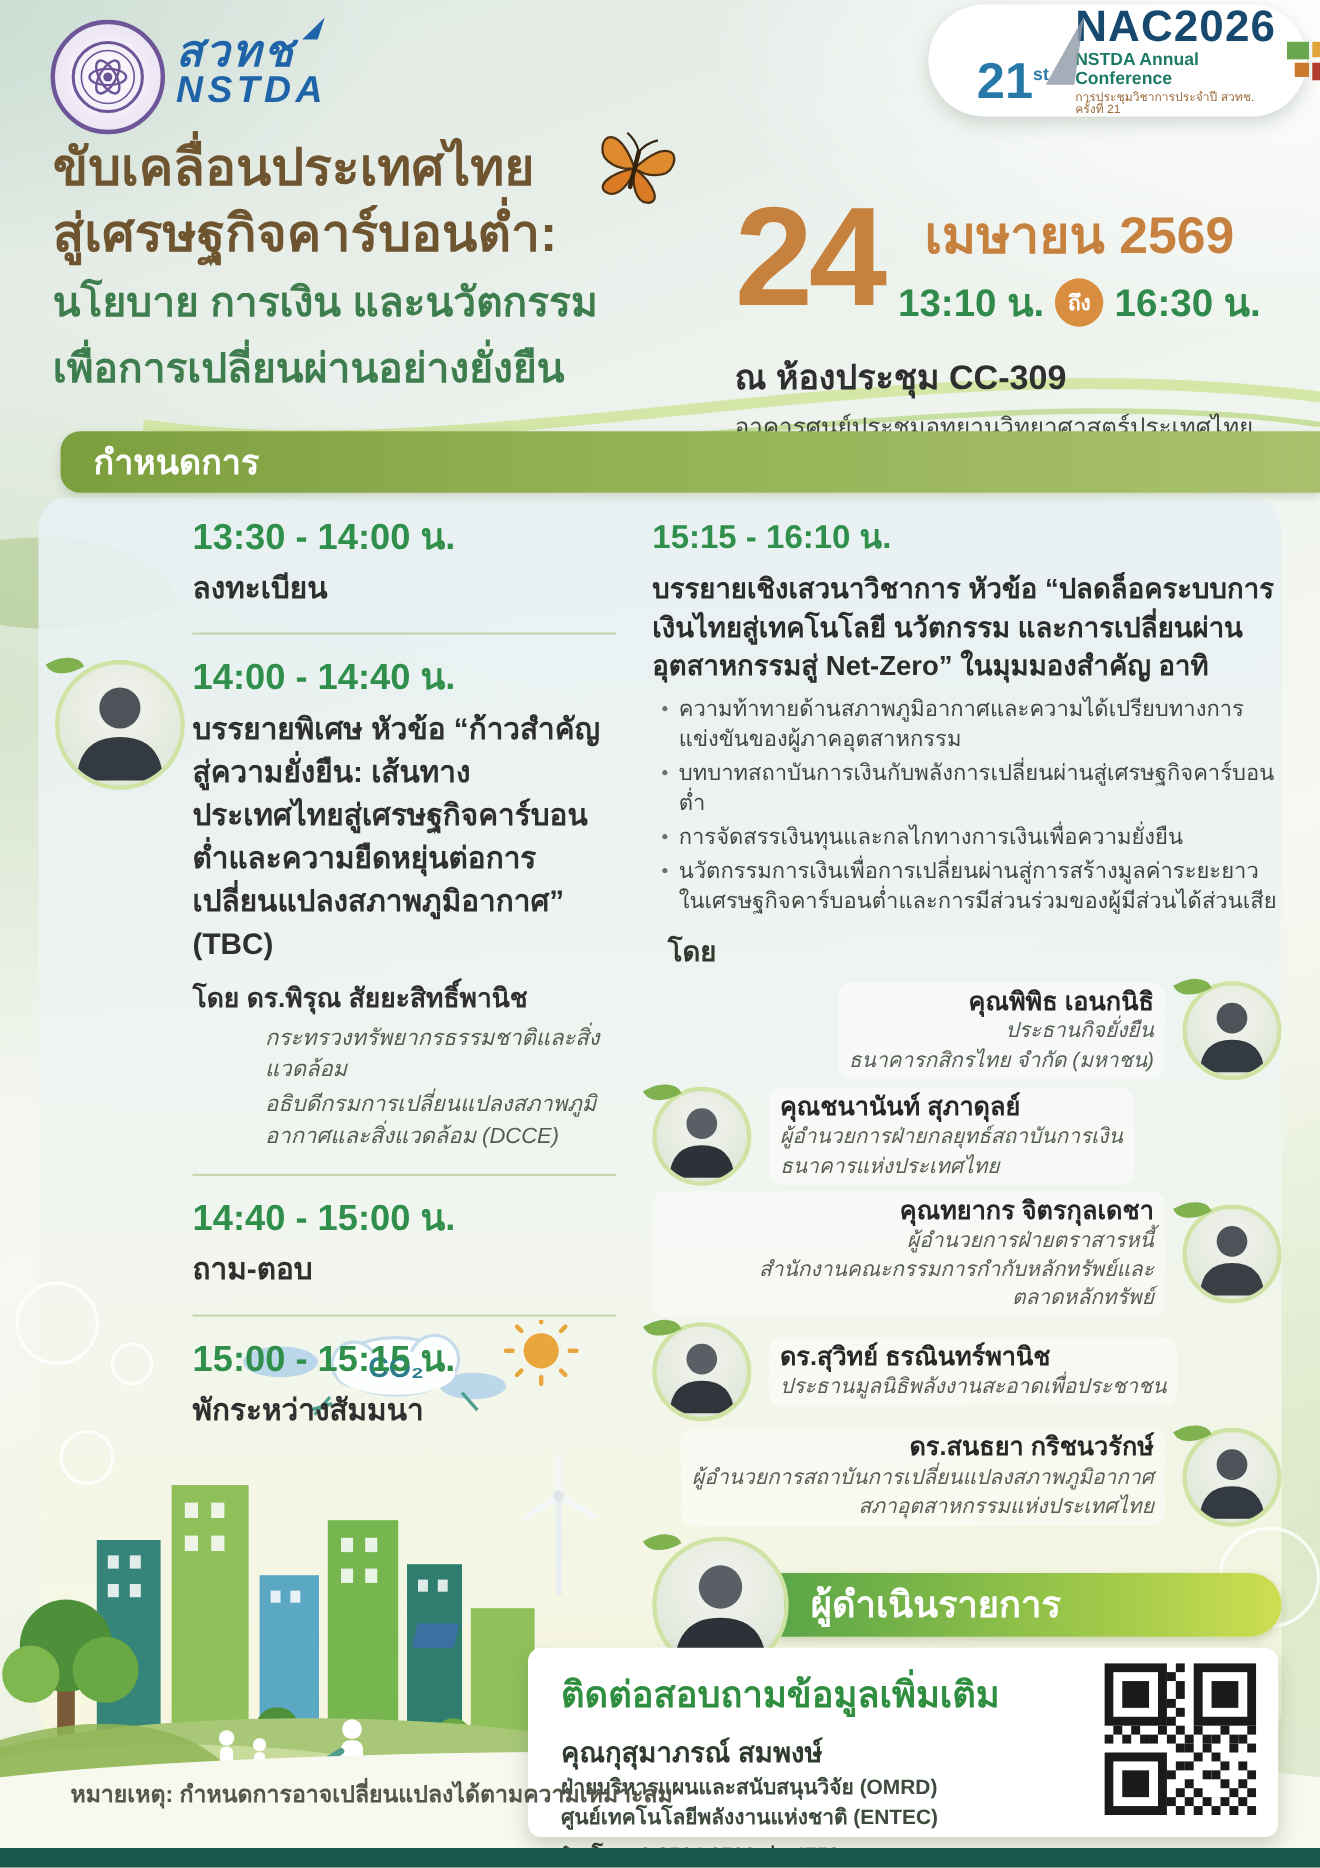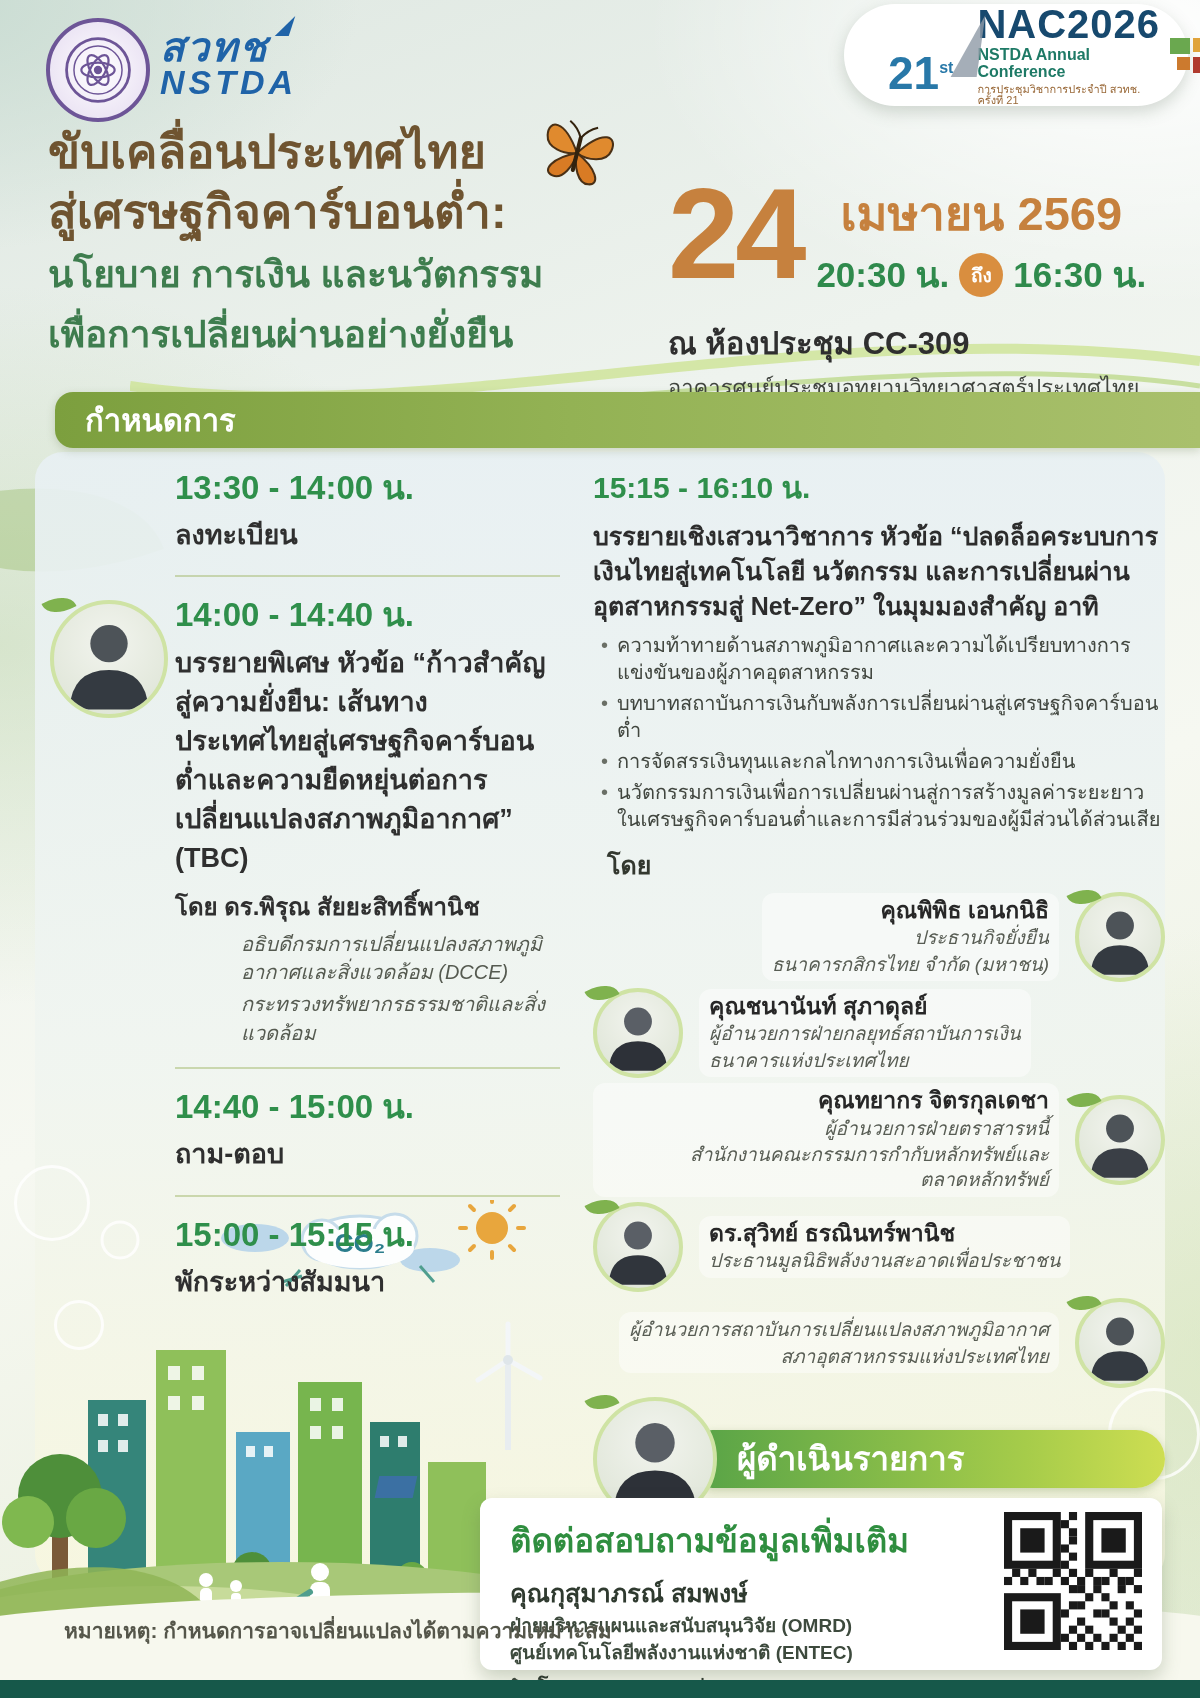--- a/index.html
+++ b/index.html
@@ -73,21 +73,21 @@
   .avatar{position:relative;border-radius:50%;background:radial-gradient(circle at 50% 35%,#f2f4ee,#dce3d4);
     border:4px solid #cfe3a4;box-sizing:border-box;flex:none;}
   .avatar .ph{position:absolute;inset:0;border-radius:50%;overflow:hidden;}
   .avatar svg{width:100%;height:100%;display:block;}
   .leaf-a{position:absolute;width:30px;height:18px;background:#7fb24e;border-radius:0 90% 0 90%;top:-8px;left:-10px;transform:rotate(-28deg);}
   .av-phirun{left:50px;top:600px;width:118px;height:118px;z-index:3;}
   
   .col-right{left:593px;top:464px;width:572px;z-index:3;}
   .time-h2{font-size:30px;font-weight:bold;color:#2f8f4b;}
   .sess-title{font-size:25px;font-weight:bold;color:#2c2c2c;line-height:1.4;margin-top:8px;}
-  .bullets{margin:8px 0 0 6px;padding:0;list-style:none;}
+  .bullets{margin:8px 0 0 6px;padding:0;list-style:none;font-family:Liberation Serif, serif;}
   .bullets li{position:relative;font-size:20px;color:#41463f;line-height:1.35;padding-left:18px;margin-top:4px;}
   .bullets li::before{content:"•";position:absolute;left:2px;color:#6a6f66;}
   .by2{font-size:25px;font-weight:bold;color:#33382f;margin:12px 0 6px 14px;}
   .srow{display:flex;align-items:center;gap:16px;margin-top:4px;min-height:92px;}
   .srow .txt{background:rgba(255,255,255,.45);border-radius:12px;padding:4px 10px;}
   .srow.r{justify-content:flex-end;}
   .srow.r .txt{text-align:right;}
   .srow.l{justify-content:flex-start;}
   .sname{font-size:23px;font-weight:bold;color:#272727;line-height:1.2;}
   .srole{font-size:19px;font-style:italic;color:#585d54;line-height:1.3;margin-top:2px;}
@@ -186,21 +186,21 @@
       <path d="M40 20 C36 12 30 8 26 6 M40 20 C44 12 50 8 54 6" stroke="#33230e" stroke-width="2" fill="none"></path>
     </g>
   </svg>
 
   <div class="abs date-block">
     <div class="date-row">
       <div class="day">24</div>
       <div class="date-right">
         <div class="month">เมษายน 2569</div>
         <div class="time-row">
-          <span class="time-g">20:30 น.</span>
+          <span class="time-g">13:10 น.</span>
           <span class="to-badge">ถึง</span>
           <span class="time-g">16:30 น.</span>
         </div>
       </div>
     </div>
     <div class="room">ณ ห้องประชุม CC-309</div>
     <div class="venue">
       <div>อาคารศูนย์ประชุมอุทยานวิทยาศาสตร์ประเทศไทย</div>
       <div>อุทยานวิทยาศาสตร์ประเทศไทย จังหวัดปทุมธานี</div>
     </div>
@@ -229,22 +229,22 @@
   <div class="abs col-left">
     <div>
       <div class="time-h">13:30 - 14:00 น.</div>
       <div class="item-t">ลงทะเบียน</div>
     </div>
     <hr class="divider">
     <div>
       <div class="time-h">14:00 - 14:40 น.</div>
       <div class="item-t">บรรยายพิเศษ หัวข้อ “ก้าวสำคัญสู่ความยั่งยืน: เส้นทางประเทศไทยสู่เศรษฐกิจคาร์บอนต่ำและความยืดหยุ่นต่อการเปลี่ยนแปลงสภาพภูมิอากาศ” (TBC)</div>
       <div class="by-line">โดย  ดร.พิรุณ สัยยะสิทธิ์พานิช</div>
+      <div class="affil">กระทรวงทรัพยากรธรรมชาติและสิ่งแวดล้อม</div>
       <div class="affil">อธิบดีกรมการเปลี่ยนแปลงสภาพภูมิอากาศและสิ่งแวดล้อม (DCCE)</div>
-      <div class="affil">กระทรวงทรัพยากรธรรมชาติและสิ่งแวดล้อม</div>
     </div>
     <hr class="divider">
     <div>
       <div class="time-h">14:40 - 15:00 น.</div>
       <div class="item-t">ถาม-ตอบ</div>
     </div>
     <hr class="divider">
     <div>
       <div class="time-h">15:00 - 15:15 น.</div>
       <div class="item-t">พักระหว่างสัมมนา</div>
@@ -324,20 +324,21 @@
           </div>
         </div>
       <div class="txt">
         <div class="sname">ดร.สุวิทย์ ธรณินทร์พานิช</div>
         <div class="srole">ประธานมูลนิธิพลังงานสะอาดเพื่อประชาชน</div>
       </div>
     </div>
 
     <div class="srow r">
       <div class="txt">
+        <div class="sname">ดร.สนธยา กริชนวรักษ์</div>
         <div class="srole">ผู้อำนวยการสถาบันการเปลี่ยนแปลงสภาพภูมิอากาศ</div>
         <div class="srole">สภาอุตสาหกรรมแห่งประเทศไทย</div>
       </div>
       <div class="avatar av-sm">
           <span class="leaf-a"></span>
           <div class="ph">
             <svg viewBox="0 0 100 100">
               <circle cx="50" cy="36" r="17" fill="#4d5358"></circle>
               <path d="M14 96 Q16 60 50 60 Q84 60 86 96 Z" fill="#343a41"></path>
             </svg>

